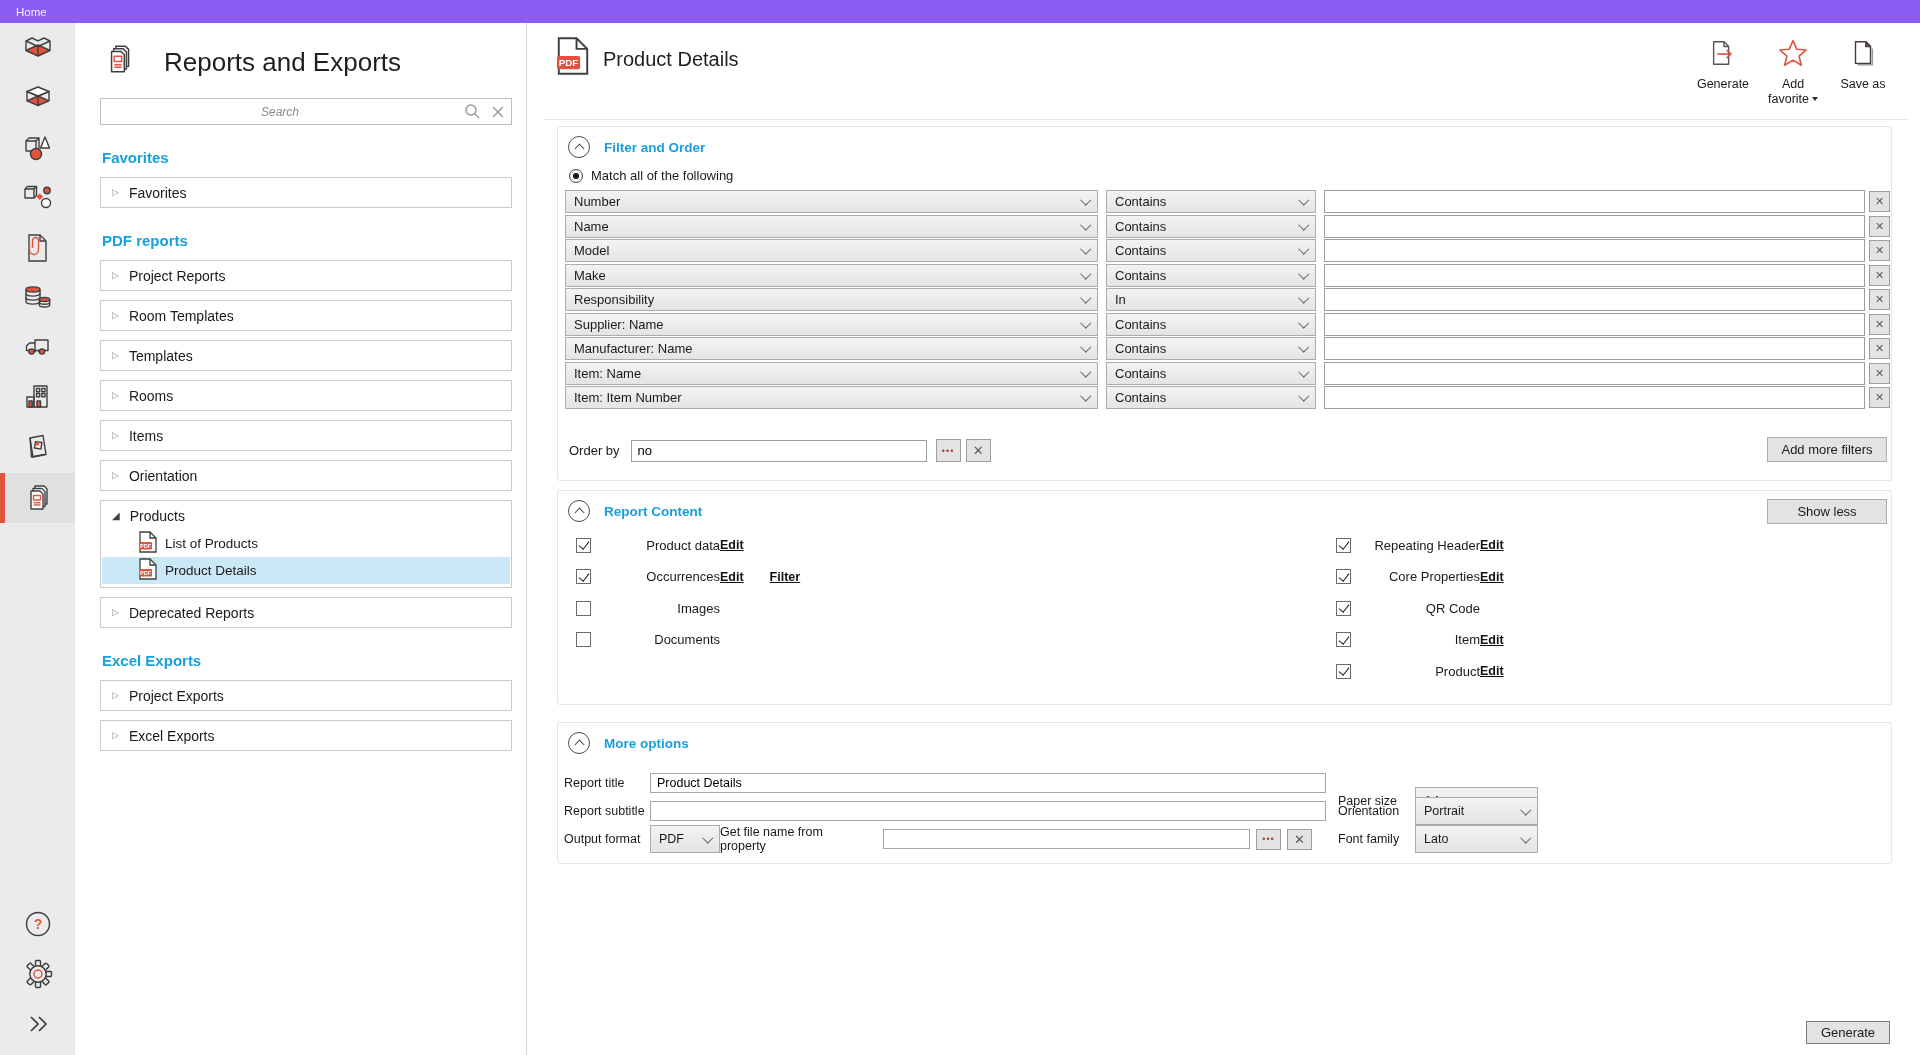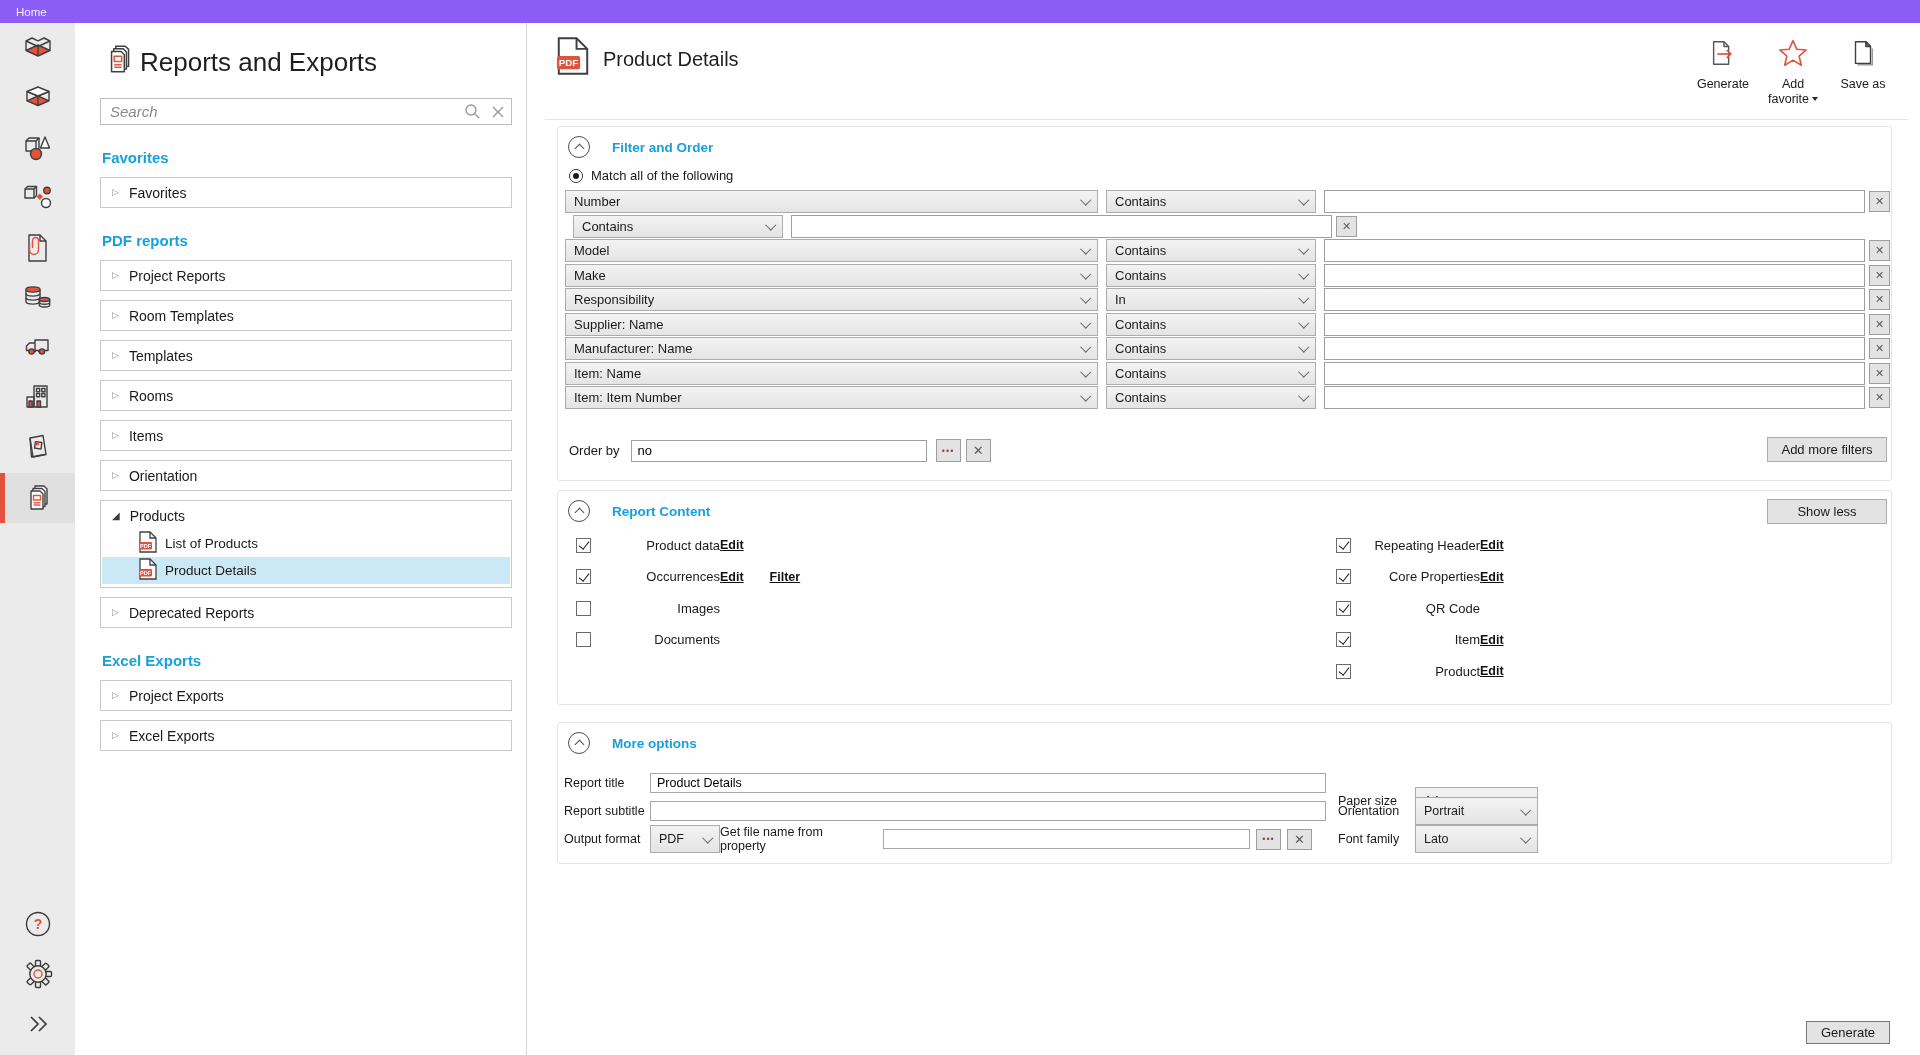--- a/index.html
+++ b/index.html
@@ -13,24 +13,24 @@
   
   .rail{position:absolute;top:23px;left:0;width:75px;bottom:0;background:#ebebeb;}
   .rail-item{height:50px;display:flex;align-items:center;justify-content:center;position:relative;}
   .rail-item.selected{background:#e0e0e0;}
   .rail-item.selected::before{content:"";position:absolute;left:0;top:0;bottom:0;width:5px;background:var(--accent-red,#e2533d);}
   .rail-bottom{position:absolute;left:0;bottom:6px;width:75px;}
   .rail svg{display:block;}
 
   
   .sidebar{position:absolute;top:23px;left:75px;width:452px;bottom:0;background:#fff;border-right:1px solid #d4d4d4;box-sizing:border-box;overflow:hidden;}
-  .sb-head{display:flex;align-items:center;gap:4px;margin:17px 0 0 27px;}
+  .sb-head{display:flex;align-items:center;gap:28px;margin:17px 0 0 27px;}
   .sb-title{font-size:26px;color:#1f1f1f;}
   .search{position:relative;margin:14px 14px 0 25px;height:27px;border:1px solid #bdbdbd;display:flex;align-items:center;box-sizing:border-box;background:#fff;}
-  .search input{border:0;outline:none;flex:1;font-size:15px;padding:0 9px;font-family:inherit;color:#444;background:transparent;}
+  .search input{border:0;outline:none;flex:1;font-size:12px;padding:0 9px;font-family:inherit;color:#444;background:transparent;text-align:center;}
   .search input::placeholder{color:#8a8a8a;font-style:italic;}
   .search .sicon{display:flex;align-items:center;justify-content:center;width:26px;height:100%;cursor:pointer;}
   .sb-group-label{color:var(--accent-blue,#19a0dc);font-weight:700;font-size:15px;margin:24px 0 11px 27px;}
   .sb-item{margin:0 14px 9px 25px;border:1px solid #c9c9c9;background:#fff;box-sizing:border-box;}
   .sb-row{height:29px;display:flex;align-items:center;padding-left:11px;gap:10px;font-size:14px;}
   .tri{color:#8e8e8e;font-size:9px;line-height:1;}
   .tri.exp{color:#3c3c3c;font-size:10px;}
   .sb-child{height:27px;display:flex;align-items:center;gap:8px;padding-left:37px;font-size:13.5px;margin:0 1px;}
   .sb-child.selected{background:var(--selected-blue,#cbe8f6);}
   .sb-item.expanded{padding-bottom:3px;}
@@ -43,21 +43,21 @@
   .toolbar{position:absolute;top:15px;right:28px;display:flex;gap:12px;}
   .tool{width:58px;display:flex;flex-direction:column;align-items:center;font-size:12.5px;color:#1a1a1a;cursor:pointer;text-align:center;line-height:1.15;}
   .tool svg{margin-bottom:4px;}
   .caret{display:inline-block;width:0;height:0;border-left:3.5px solid transparent;border-right:3.5px solid transparent;border-top:4px solid #2a2a2a;margin-left:3px;vertical-align:middle;}
 
   
   .panel{position:absolute;left:30px;width:1335px;border:1px solid #e5e5e5;border-radius:3px;background:#fff;box-sizing:border-box;}
   #panel-filter{top:103px;height:355px;}
   #panel-content{top:467px;height:215px;}
   #panel-more{top:699px;height:142px;}
-  .panel-head{position:absolute;left:10px;top:9px;display:flex;align-items:center;gap:22px;}
+  .panel-head{position:absolute;left:10px;top:9px;display:flex;align-items:center;gap:14px;}
   .panel-title{color:var(--accent-blue,#19a0dc);font-weight:700;font-size:13.5px;}
   .sec-btn{width:22px;height:22px;border-radius:50%;border:1.5px solid #4f4f4f;background:#fff;display:flex;align-items:center;justify-content:center;box-sizing:border-box;cursor:pointer;}
   .sec-btn::after{content:"";width:6px;height:6px;border-left:1.5px solid #4f4f4f;border-top:1.5px solid #4f4f4f;transform:rotate(45deg);margin-top:3px;}
 
   
   .match-row{position:absolute;left:11px;top:41px;display:flex;align-items:center;gap:8px;font-size:13px;}
   .radio{width:14px;height:14px;border:1px solid #3c3c3c;border-radius:50%;position:relative;box-sizing:border-box;background:#fff;}
   .radio::after{content:"";position:absolute;inset:3px;background:#1a1a1a;border-radius:50%;}
   .filter-rows{position:absolute;left:7px;top:63px;}
   .f-row{display:flex;align-items:center;height:23px;margin-bottom:1.5px;}
@@ -429,20 +429,24 @@
               <span class="chev"></span>
             </div>
           <div class="combo combo-op">
               <span>Contains</span>
               <span class="chev"></span>
             </div>
           <input class="f-input" value="" style="">
           <button class="xbtn"></button>
         </div>
         <div class="f-row">
+          <div class="combo combo-field">
+              <span>Name</span>
+              <span class="chev"></span>
+            </div>
           <div class="combo combo-op">
               <span>Contains</span>
               <span class="chev"></span>
             </div>
           <input class="f-input" value="" style="">
           <button class="xbtn"></button>
         </div>
         <div class="f-row">
           <div class="combo combo-field">
               <span>Model</span>

